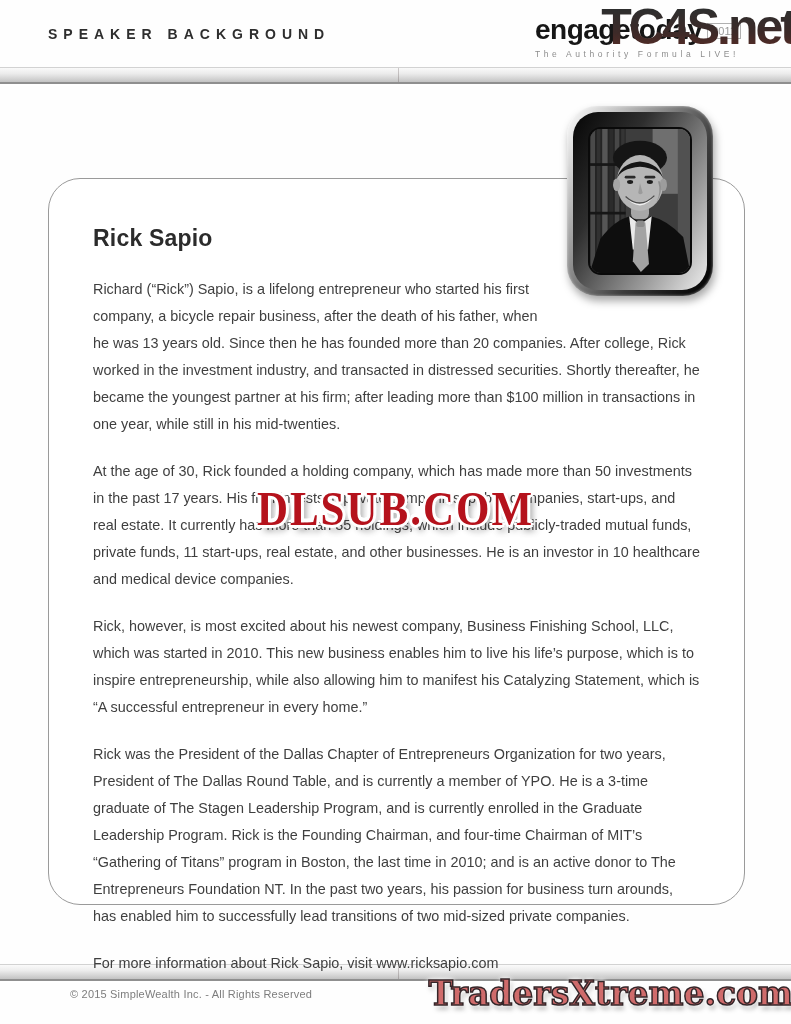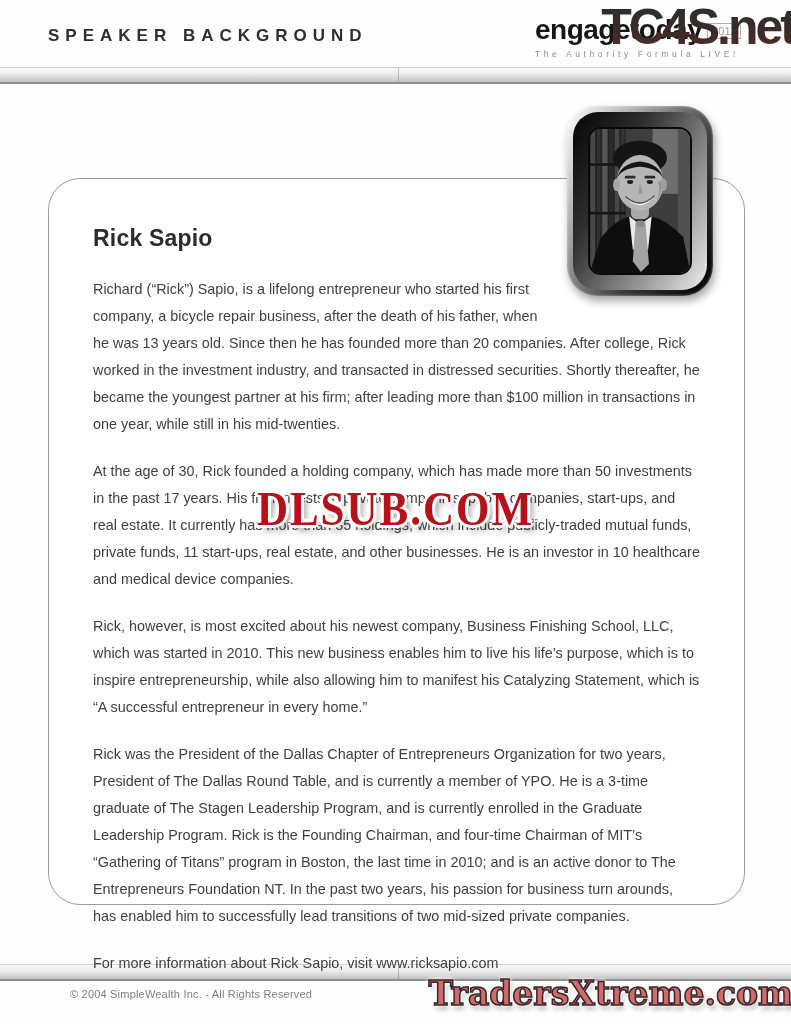--- a/index.html
+++ b/index.html
@@ -8,21 +8,21 @@
     background: #ffffff;
     font-family: "Liberation Sans", sans-serif;
     position: relative;
     overflow: hidden;
   }
   .page { position: absolute; inset: 0; background: #fefefe; }
 
   
   .header-title {
     position: absolute; left: 48px; top: 26px;
-    font-size: 17px; font-weight: bold; letter-spacing: 6px;
+    font-size: 14px; font-weight: bold; letter-spacing: 6px;
     color: #2e2e2e; white-space: nowrap;
   }
   .logo { position: absolute; left: 535px; top: 14px; z-index: 2; }
   .logo-line { white-space: nowrap; }
   .logo-brand {
     font-size: 28px; font-weight: bold; color: #161616; letter-spacing: -0.5px;
   }
   .logo-year {
     display: inline-block; border: 1px solid #b0b0b0; color: #9a9a9a;
     font-size: 11px; padding: 1px 4px; margin-left: 5px; vertical-align: 4px;
@@ -199,16 +199,16 @@
           <path d="M80,58 Q84,70 76,82 Q82,70 78,58 Z" fill="#8e8e8e"></path>
         </svg>
       </div>
     </div>
   </div>
 
   <div class="wm-dlsub">DLSUB.COM</div>
 
   <div class="bar bar-bottom"></div>
 
-  <div class="footer-copy">© 2004 SimpleWealth Inc. - All Rights Reserved</div>
+  <div class="footer-copy">© 2015 SimpleWealth Inc. - All Rights Reserved</div>
   <div class="wm-traders">TradersXtreme.com</div>
 
 </div>
 
 </body></html>

